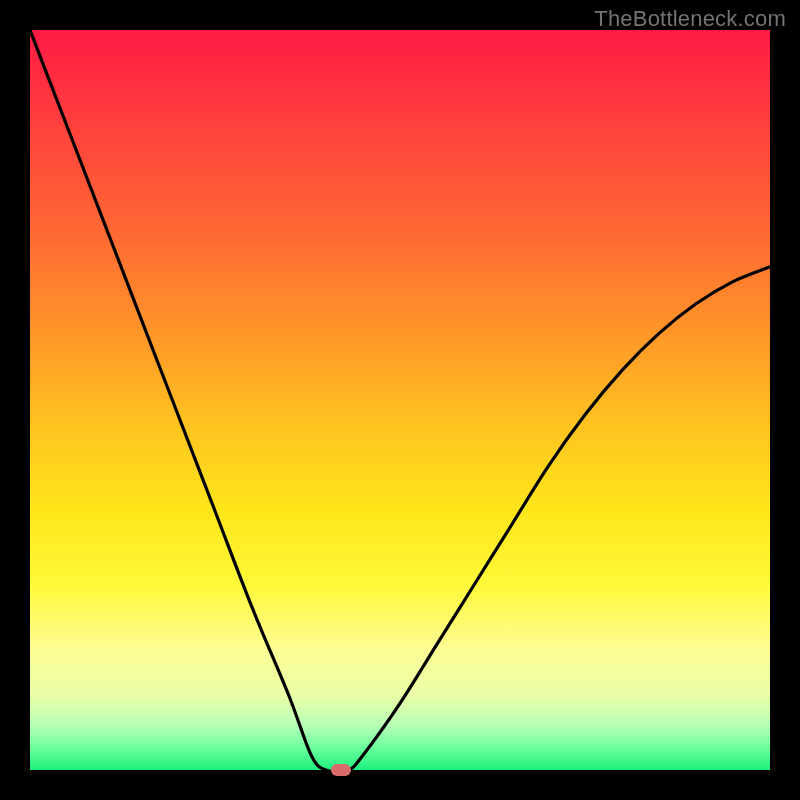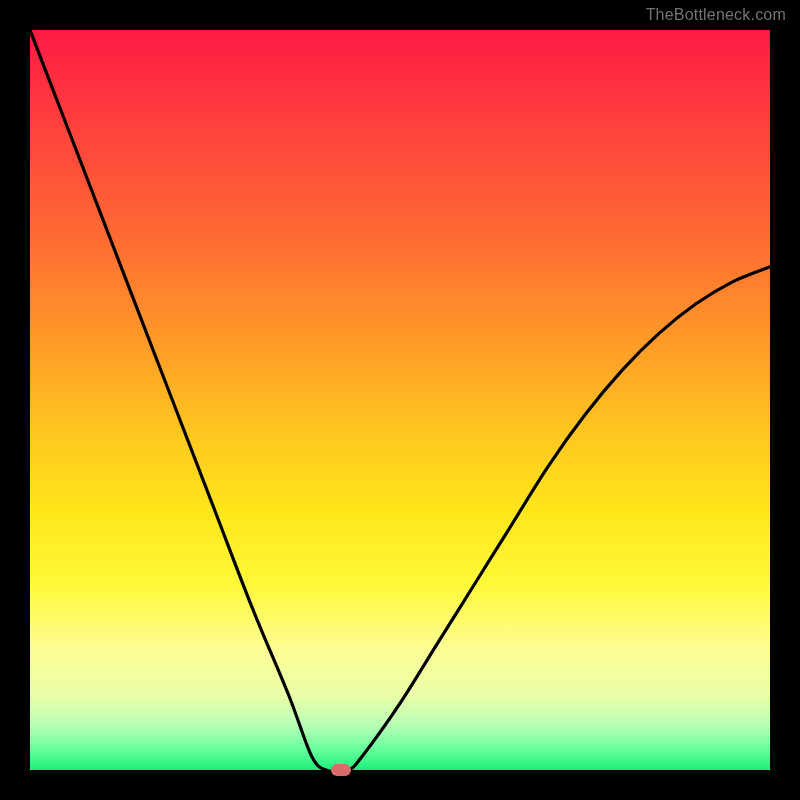--- a/index.html
+++ b/index.html
@@ -39,21 +39,21 @@
       #b6ffb6 94%,
       #6cff9c 97%,
       #1cf07c 100%
     );
   }
   .watermark {
     position: absolute;
     top: 6px;
     right: 14px;
     color: #737373;
-    font-size: 16px;
+    font-size: 22px;
     font-weight: 500;
     letter-spacing: 0.2px;
     user-select: none;
   }
   svg.curve {
     position: absolute;
     left: 0;
     top: 0;
     width: 740px;
     height: 740px;

